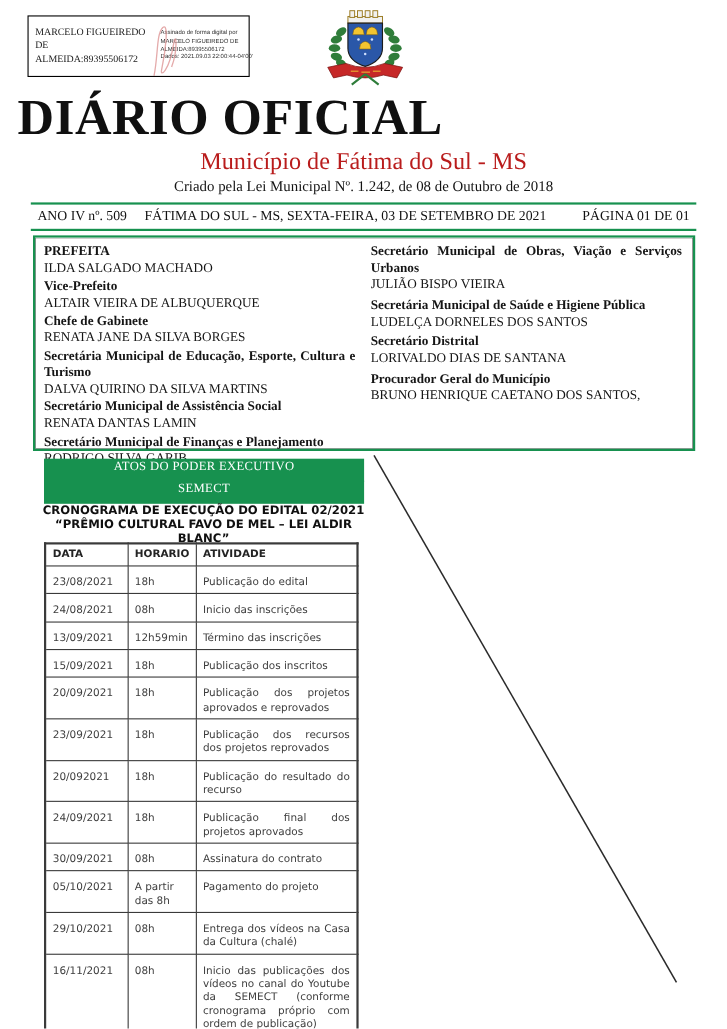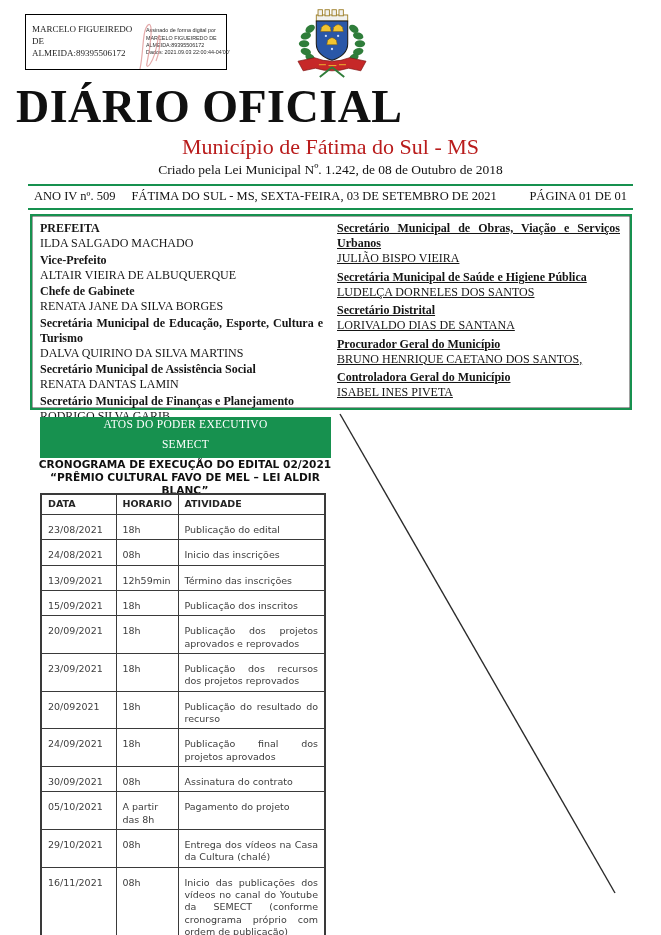--- a/index.html
+++ b/index.html
@@ -52,21 +52,21 @@
   .issue-page{ white-space:nowrap; }
   
   .officials-box{
     position:absolute; top:214px; left:30px; width:602px; height:196px;
     border:2.5px solid var(--green); box-shadow:inset 0 0 0 .5px #444;
     padding:5px 10px 0 8px; display:flex; gap:14px;
     font-size:12px; line-height:1.25; color:#151515;
   }
   .officials-col{ flex:1; min-width:0; }
   .officials-col .grp{ margin-bottom:1.5px; }
-  .officials-col.right .grp{ margin-bottom:3.5px;text-decoration:underline; }
+  .officials-col.right .grp{ margin-bottom:3.5px; }
   .officials-col .role{ font-weight:700; text-align:justify; }
   .officials-col .name{ }
   
   .banner{
     position:absolute; left:40px; width:291px; height:21px;
     background:var(--green); color:#fff; text-align:center;
     font-size:11.5px; line-height:15px; letter-spacing:.3px;
   }
   .banner.b0{ top:417px; }
   .banner.b1{ top:437px; }
@@ -195,24 +195,20 @@
         <div class="name">LUDELÇA DORNELES DOS SANTOS</div>
       </div>
       <div class="grp">
         <div class="role">Secretário Distrital</div>
         <div class="name">LORIVALDO DIAS DE SANTANA</div>
       </div>
       <div class="grp">
         <div class="role">Procurador Geral do Município</div>
         <div class="name">BRUNO HENRIQUE CAETANO DOS SANTOS,</div>
       </div>
-      <div class="grp">
-        <div class="role">Controladora Geral do Município</div>
-        <div class="name">ISABEL INES PIVETA</div>
-      </div>
     </div>
 </div>
 
 <div class="banner b0">ATOS DO PODER EXECUTIVO</div>
 <div class="banner b1">SEMECT</div>
 
 <div class="notice-title">
   <div>CRONOGRAMA DE EXECUÇÃO DO EDITAL 02/2021</div>
   <div>“PRÊMIO CULTURAL FAVO DE MEL – LEI ALDIR BLANC”</div>
 </div>

